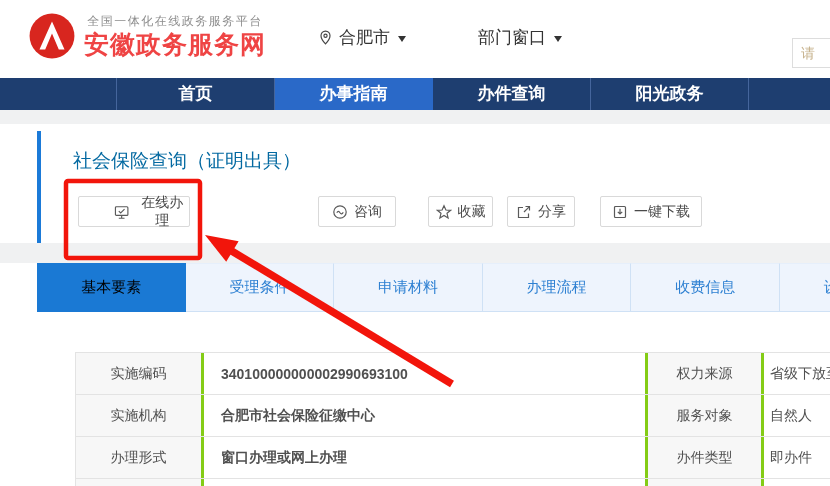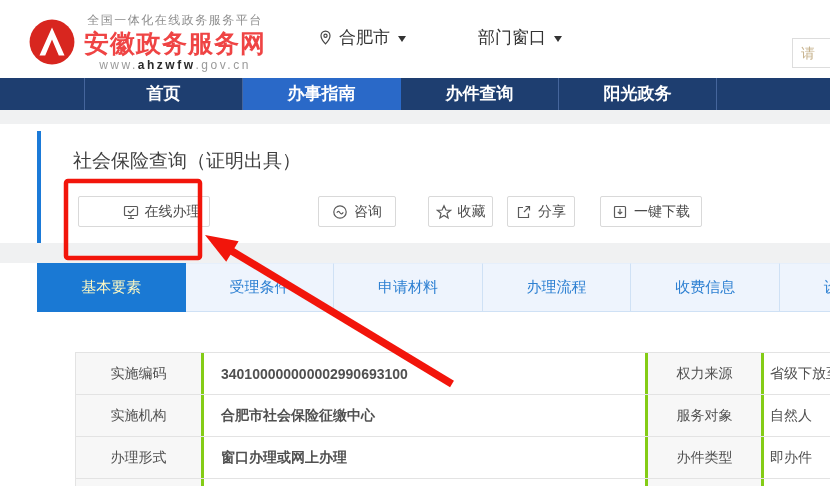--- a/index.html
+++ b/index.html
@@ -18,45 +18,45 @@
   .selector{position:absolute;top:26px;display:flex;align-items:center;font-size:17px;color:#333;cursor:pointer;}
   .selector .txt{margin:0 8px 0 6px;}
   .caret{width:0;height:0;border:4.5px solid transparent;border-top:6px solid #333;margin-top:6px;}
   .city{left:318px;} .dept{left:472px;}
 
   .search{position:absolute;left:792px;top:38px;width:120px;height:28px;border:1px solid #ddd;
           font-size:14px;padding:0 8px;color:#555;outline:none;}
   .search::placeholder{color:#c7b28d;}
 
   
-  .nav{position:absolute;left:0;top:78px;width:830px;height:32px;background:#1e3e70;display:flex;padding-left:84px;box-sizing:border-box;}
+  .nav{position:absolute;left:0;top:78px;width:830px;height:32px;background:#1e3e70;display:flex;padding-left:116px;box-sizing:border-box;}
   .nav-item{width:157px;border-right:1px solid #45659c;color:#fff;font-size:17px;font-weight:bold;
             text-align:center;line-height:32px;cursor:pointer;}
   .nav-item:first-child{border-left:1px solid #45659c;}
   .nav-item.active{background:#2a69c8;border-color:#2a69c8;}
 
   .strip{position:absolute;left:0;width:830px;background:#f0f1f2;}
   .strip1{top:110px;height:14px;} .strip2{top:243px;height:20px;}
 
   
   .accent{position:absolute;left:37px;top:131px;width:4px;height:112px;background:#1b7ad8;}
-  .svc-title{position:absolute;left:73px;top:148px;font-size:19px;color:#404040;font-weight:normal;margin:0;}
+  .svc-title{position:absolute;left:73px;top:148px;font-size:19px;color:#0369a1;font-weight:normal;margin:0;}
   .act{position:absolute;top:196px;height:31px;background:#fff;border:1px solid #d9d9d9;border-radius:2px;
        display:flex;align-items:center;justify-content:center;gap:6px;font-size:14px;color:#4a4a4a;cursor:pointer;
        font-family:inherit;box-sizing:border-box;padding:0;}
   .act svg{stroke:#5a5a5a;fill:none;stroke-width:1.2;}
   .act.disabled{color:#b5b5b5;border-color:#e3e3e3;cursor:default;}
   .act.disabled svg{stroke:#bdbdbd;}
 
   
   .tabs{position:absolute;left:37px;top:263px;width:900px;height:49px;display:flex;}
   .tab{width:148.6px;box-sizing:border-box;background:#eef4fd;color:#2e80d2;font-size:15px;
        display:flex;align-items:center;justify-content:center;cursor:pointer;
        border-top:1px solid #e6effb;border-bottom:1px solid #cfe1f5;border-right:1px solid #cfe1f5;}
-  .tab.active{background:#1a79d4;color:#fef9c3;border:none;}
+  .tab.active{background:#1a79d4;color:#000000;border:none;}
 
   
   .info-table{position:absolute;left:75px;top:352px;width:1015px;border-top:1px solid #e3e3e3;border-left:1px solid #e3e3e3;font-size:14px;color:#505050;}
   .trow{display:flex;height:41px;border-bottom:1px solid #e3e3e3;}
   .tcell{border-right:3px solid #84cc16;display:flex;align-items:center;box-sizing:border-box;overflow:hidden;white-space:nowrap;}
   .tlabel1{width:128px;background:#f7f7f7;justify-content:center;}
   .tvalue1{width:444px;padding-left:17px;font-weight:bold;}
   .tlabel2{width:116px;background:#f7f7f7;justify-content:center;}
   .tvalue2{width:320px;padding-left:6px;}
 
@@ -68,21 +68,20 @@
 <div class="screen">
 
   <div class="logo">
     <svg class="logo-mark" viewBox="0 0 46 46">
       <circle cx="23" cy="23" r="21.5" fill="#d8261f"></circle>
       <path d="M23 9 L35 36 H29.5 L23 20.5 L16.5 36 H11 Z" fill="#ffffff"></path>
     </svg>
     <div class="logo-text">
       <div class="tagline">全国一体化在线政务服务平台</div>
       <div class="sitename">安徽政务服务网</div>
-      <div class="siteurl"><span>www.</span><span class="b">ahzwfw</span><span>.gov.cn</span></div>
     </div>
   </div>
 
   <div class="selector city">
     <svg width="15" height="17" viewBox="0 0 14 15">
       <path d="M7 1.5C4.5 1.5 2.8 3.4 2.8 5.8 2.8 9 7 13.5 7 13.5s4.2-4.5 4.2-7.7C11.2 3.4 9.5 1.5 7 1.5z" fill="none" stroke="#444" stroke-width="1.1"></path>
       <circle cx="7" cy="5.8" r="1.5" fill="none" stroke="#444" stroke-width="1.1"></circle>
     </svg>
     <span class="txt">合肥市</span>
     <span class="caret"></span>
@@ -101,21 +100,21 @@
     <div class="nav-item">办件查询</div>
     <div class="nav-item">阳光政务</div>
   </div>
 
   <div class="strip strip1"></div>
   <div class="strip strip2"></div>
 
   <div class="accent"></div>
   <h1 class="svc-title">社会保险查询（证明出具）</h1>
 
-  <button class="act" style="left:78px;width:132px;padding-left:35px;">
+  <button class="act" style="left:78px;width:112px;padding-left:35px;">
     <svg width="16" height="16" viewBox="0 0 16 16">
       <rect x="1.5" y="2.5" width="13" height="9" rx="1"></rect>
       <path d="M5 7l2 2 4-4"></path>
         <path d="M8 11.5v3M5 14.5h6"></path>
     </svg>
     <span>在线办理</span>
   </button>
 
 
   <button class="act" style="left:318px;width:78px;">

